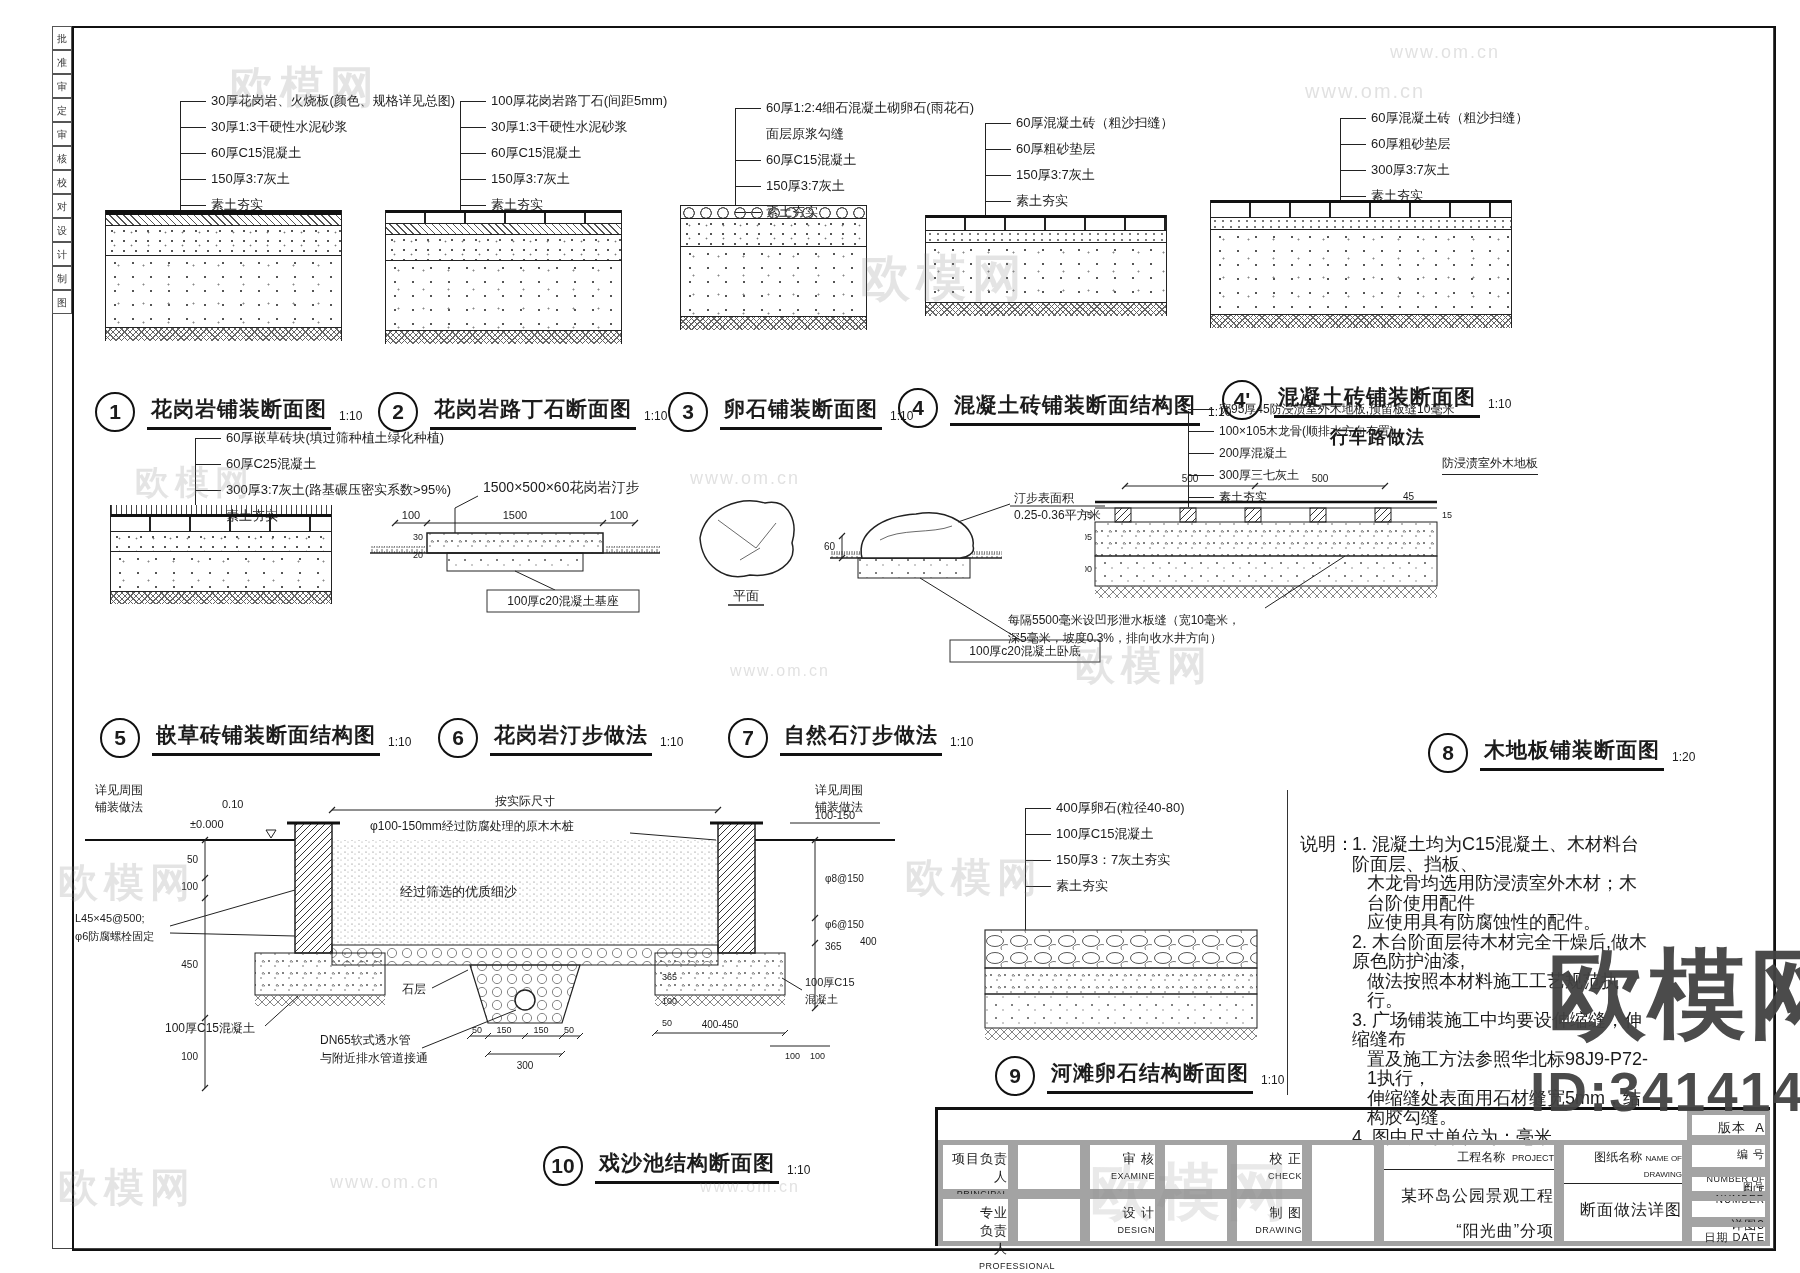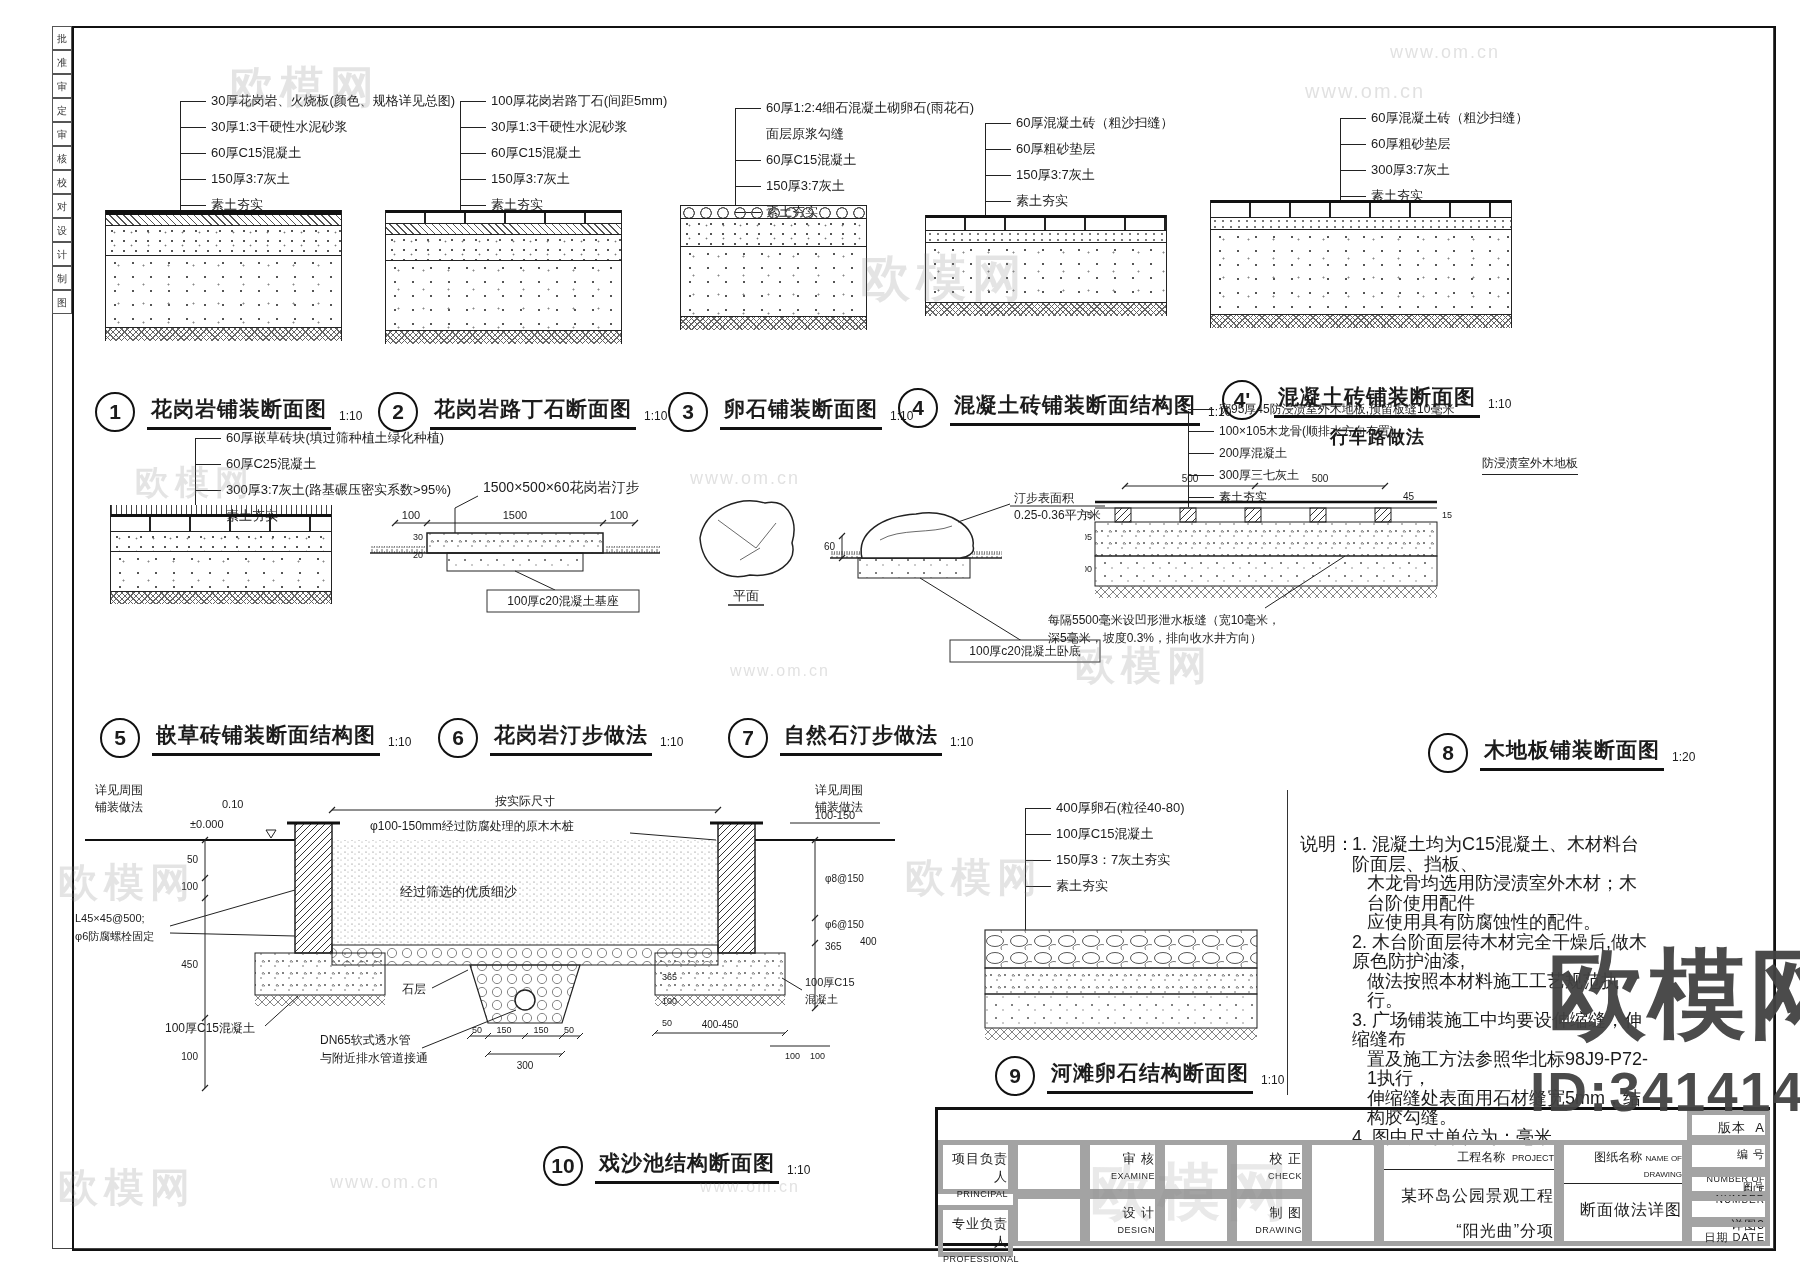--- a/index.html
+++ b/index.html
@@ -43,21 +43,21 @@
   .leads.tight .lead{height:22px;}
   .leads.tight .txt{font-size:12px;}
   
   .fig{position:absolute;display:flex;align-items:center;white-space:nowrap;}
   .fig .num{display:inline-flex;width:36px;height:36px;border:2.5px solid #111;border-radius:50%;
             align-items:center;justify-content:center;font-size:21px;font-weight:bold;flex:none;}
   .fig .tt{font-size:21px;font-weight:bold;border-bottom:3px solid #111;padding:0 4px 4px 4px;margin:0 8px 0 12px;letter-spacing:1px;}
   .fig .sc{font-size:12px;margin-top:8px;}
   .fig-sub{position:absolute;font-size:18px;font-weight:bold;letter-spacing:1px;white-space:nowrap;}
   .t{position:absolute;white-space:nowrap;font-size:13px;}
-  .t12{font-size:12px;margin-left:40px;}
+  .t12{font-size:12px;}
   
   .notes{position:absolute;width:300px;font-size:18px;line-height:19.5px;}
   .notes .head{position:absolute;left:-52px;top:0;}
   .notes .ind{padding-left:15px;}
   
   .tb{position:absolute;border:3px solid #111;box-sizing:border-box;background:transparent;}
   .tb .cell{position:absolute;border:5px solid #a3a3a3;box-sizing:border-box;text-align:right;}
   .tb .cn{font-size:13px;letter-spacing:1px;margin-top:5px;}
   .tb .en{font-size:9px;letter-spacing:.5px;margin-top:3px;color:#222;}
   .tb .big1{font-size:16px;margin-top:16px;letter-spacing:1px;}
@@ -559,21 +559,21 @@
     <div class="ind">置及施工方法参照华北标98J9-P72-1执行，</div>
     <div class="ind">伸缩缝处表面用石材缝宽5mm，结构胶勾缝。</div>
     <div>4. 图中尺寸单位为：毫米</div>
   </div>
 
   <div class="tb" style="left:935px;top:1107px;width:835px;height:139px;">
     <div class="cell" style="left:0;top:30px;width:75px;height:54px;">
       <div class="cn">项目负责人</div>
       <div class="en">PRINCIPAL</div>
     </div>
-    <div class="cell" style="left:0;top:95px;width:75px;height:52px;">
+    <div class="cell" style="left:0;top:84px;width:75px;height:52px;padding-left:36px;">
       <div class="cn">专业负责人</div>
       <div class="en">PROFESSIONAL</div>
     </div>
     <div class="cell" style="left:75px;top:30px;width:72px;height:54px;"></div>
     <div class="cell" style="left:75px;top:84px;width:72px;height:52px;"></div>
     <div class="cell" style="left:147px;top:30px;width:75px;height:54px;">
       <div class="cn">审  核</div>
       <div class="en">EXAMINE</div>
     </div>
     <div class="cell" style="left:147px;top:84px;width:75px;height:52px;">

